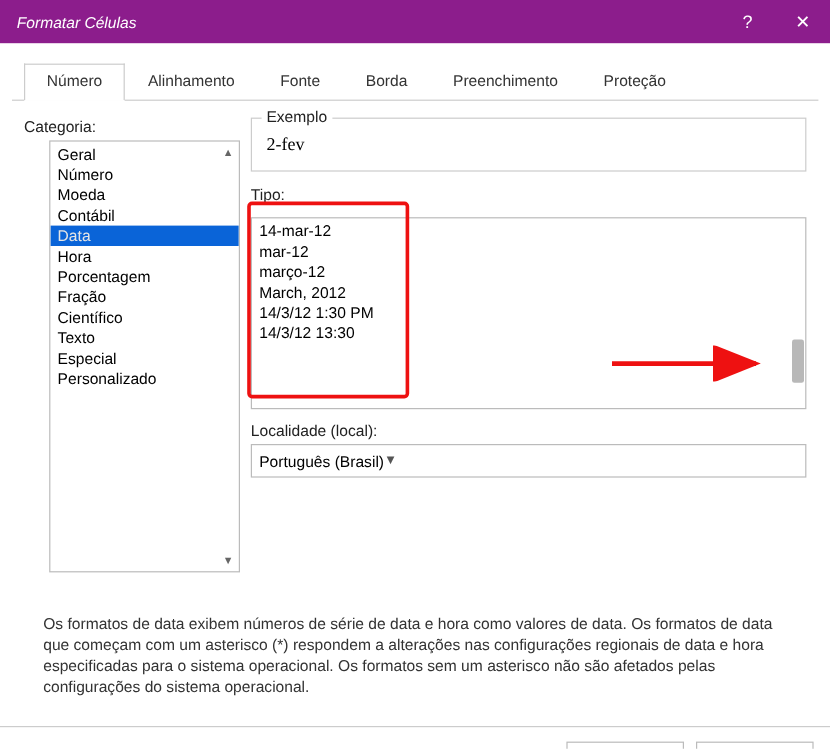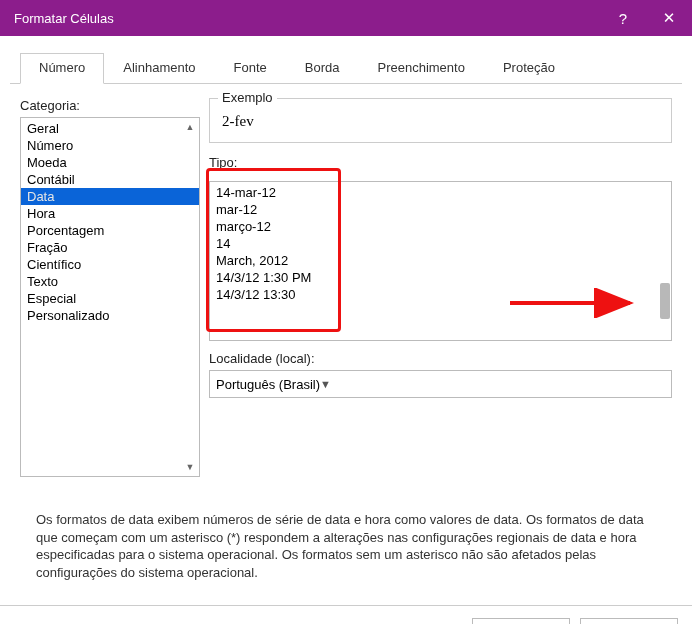--- a/index.html
+++ b/index.html
@@ -1,34 +1,35 @@
 <!DOCTYPE html>
 <html><head>
 <meta charset="utf-8">
 <style>
   * { box-sizing: border-box; font-family: "Segoe UI", Tahoma, sans-serif; }
   body { margin: 0; background: #fff; width: 692px; height: 624px; overflow: hidden; }
   .titlebar {
     background: #8c1d8c; height: 36px; display: flex; align-items: center;
     padding: 0 0 0 14px; color: #fff;
   }
-  .titlebar .title { flex: 1; font-size: 13px; }
+  .titlebar .title { flex: 1; font-size: 13px; font-style: italic; }
   .titlebar .tbtn { width: 46px; height: 36px; display: flex; align-items: center; justify-content: center; font-size: 15px; }
   .content { padding: 16px 10px 10px 10px; }
   .tabbar { display: flex; border-bottom: 1px solid #ccc; height: 32px; padding-left: 10px; }
   .tab { padding: 6px 18px 6px 18px; font-size: 13px; color: #333; position: relative; top: 1px; border: 1px solid transparent; }
   .tab.active { border: 1px solid #ccc; border-bottom: 1px solid #fff; background: #fff; }
   .body { padding: 14px 10px 0 10px; }
   .row { display: flex; gap: 9px; }
   .col-left { width: 180px; }
   .col-right { flex: 1; }
   .lbl { font-size: 13px; color: #222; margin-bottom: 4px; }
   .listbox {
     border: 1px solid #bbb; height: 360px; overflow: hidden; position: relative;
     font-size: 13px;
+    margin-left: 21px;
   }
   .listbox .items { padding: 2px 0; }
   .listbox .item { padding: 1px 6px; cursor: default; }
   .listbox .item.selected { background: #0a64d8; color: #e5e5e5; }
   .listbox .sb { position: absolute; right: 1px; top: 1px; bottom: 1px; width: 16px; }
   .sb-btn { height: 16px; color: #666; font-size: 9px; text-align: center; line-height: 16px; }
   .sb-btn.bot { position: absolute; bottom: 0; left: 0; right: 0; }
   .fieldset {
     border: 1px solid #ccc; padding: 8px 10px 10px 10px; margin-bottom: 12px;
     position: relative;
@@ -119,21 +120,20 @@
           <div class="samplebox">2-fev</div>
         </div>
 
         <div class="lbl" style="margin-top:8px;"><span>Tipo:</span></div>
         <div class="typebox" style="position:relative;">
           <div class="items" id="type-items" style="position:relative;">
             <div class="redbox"></div>
           <div class="item">14-mar-12</div>
               <div class="item">mar-12</div>
               <div class="item">março-12</div>
-              <div class="item">14</div>
               <div class="item">March, 2012</div>
               <div class="item">14/3/12 1:30 PM</div>
               <div class="item">14/3/12 13:30</div>
             </div>
           <div class="sb">
             <div class="thumb"></div>
           </div>
         </div>
 
         <div class="lbl" style="margin-top:10px;"><span>Localidade (local):</span></div>

